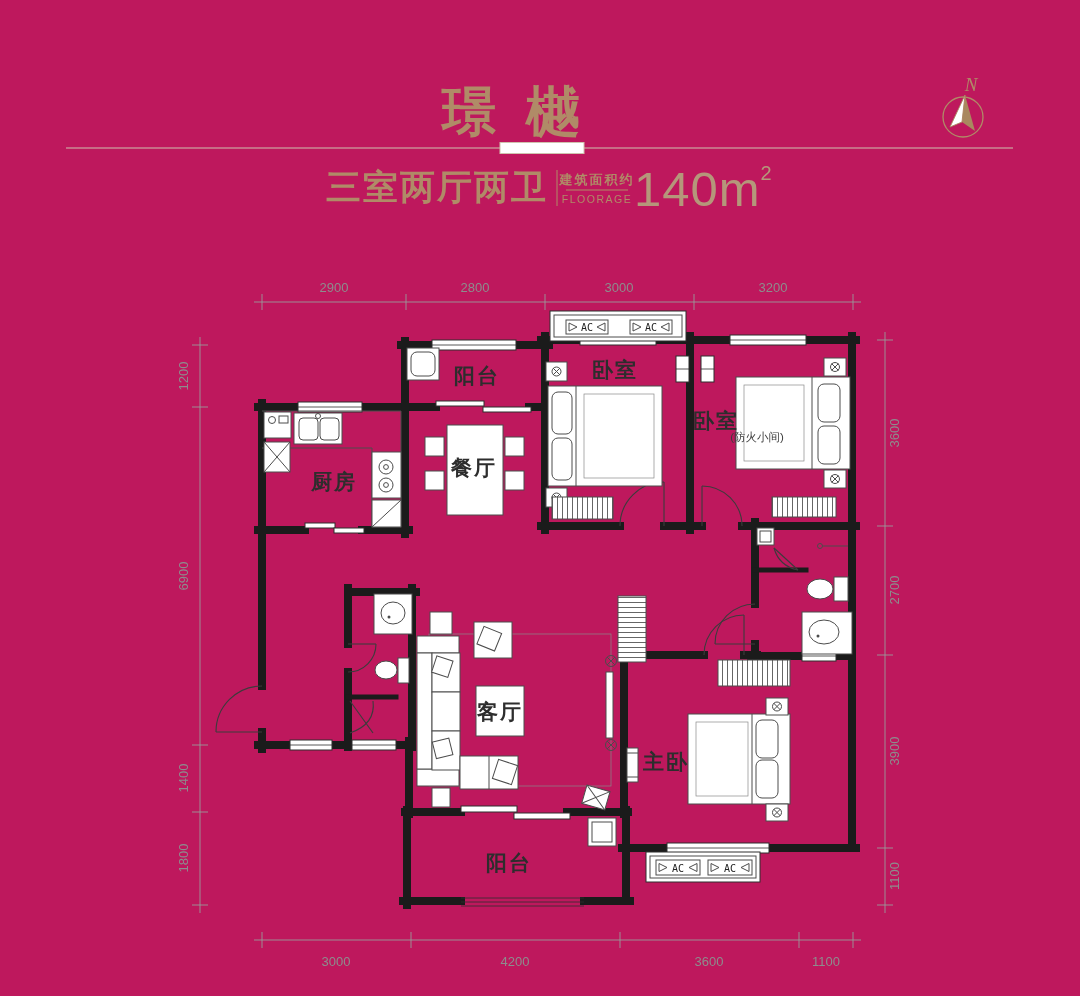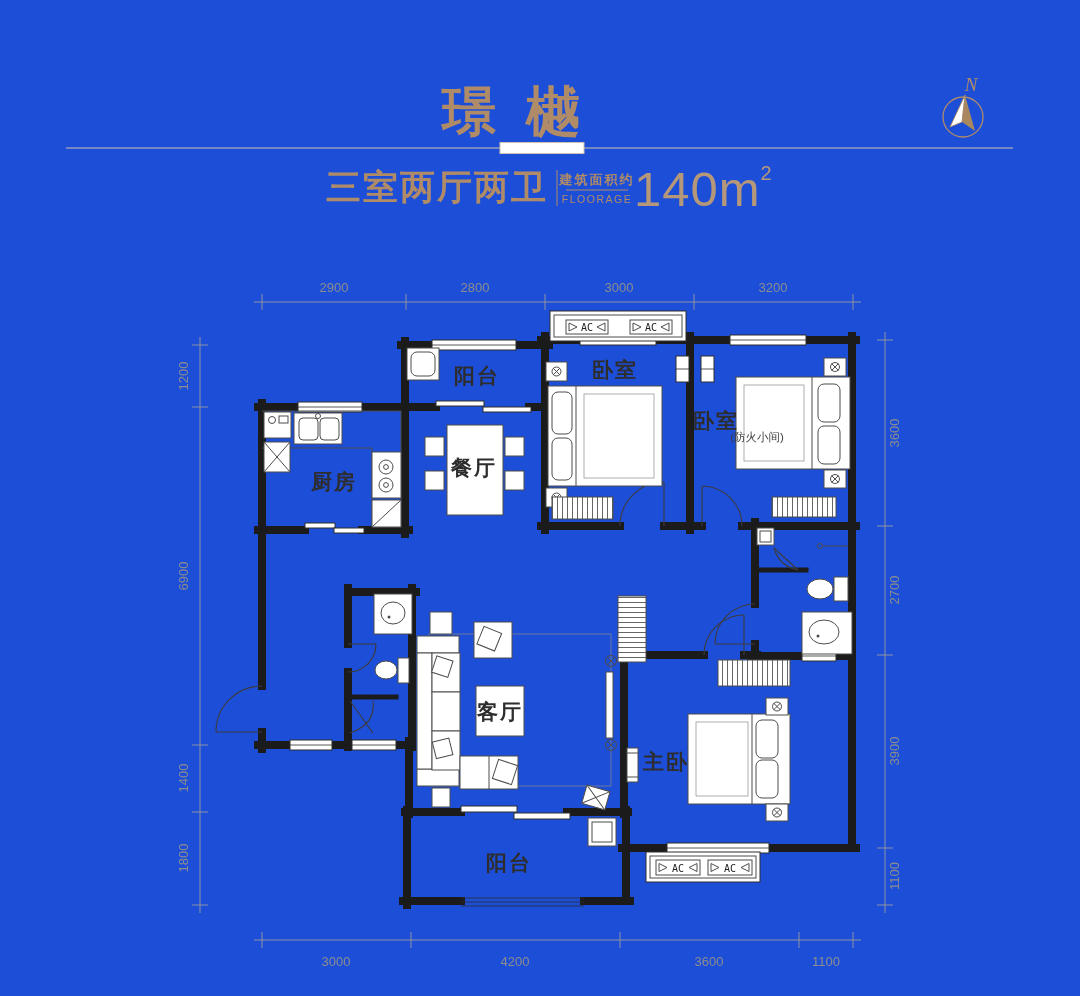--- a/index.html
+++ b/index.html
@@ -1,16 +1,16 @@
 <!DOCTYPE html>
 <html><head>
 <meta charset="utf-8">
 <style>
   html,body{margin:0;padding:0;background:#ffffff;}
-  .page{position:relative;width:1080px;height:996px;background:#1d4ed8;font-family:"Liberation Sans",sans-serif;}
+  .page{position:relative;width:1080px;height:996px;background:#be185d;font-family:"Liberation Sans",sans-serif;}
   svg{display:block;}
   
   .wall{stroke:#1b1b1b;stroke-width:8;stroke-linecap:square;}
   .wall5{stroke:#1b1b1b;stroke-width:5;stroke-linecap:square;}
   
   .win{fill:#ffffff;stroke:#2e2e2e;stroke-width:1;}
   .winline{stroke:#2e2e2e;stroke-width:.8;}
   
   .door{stroke:#3c3c3c;stroke-width:1.1;fill:none;}
   

